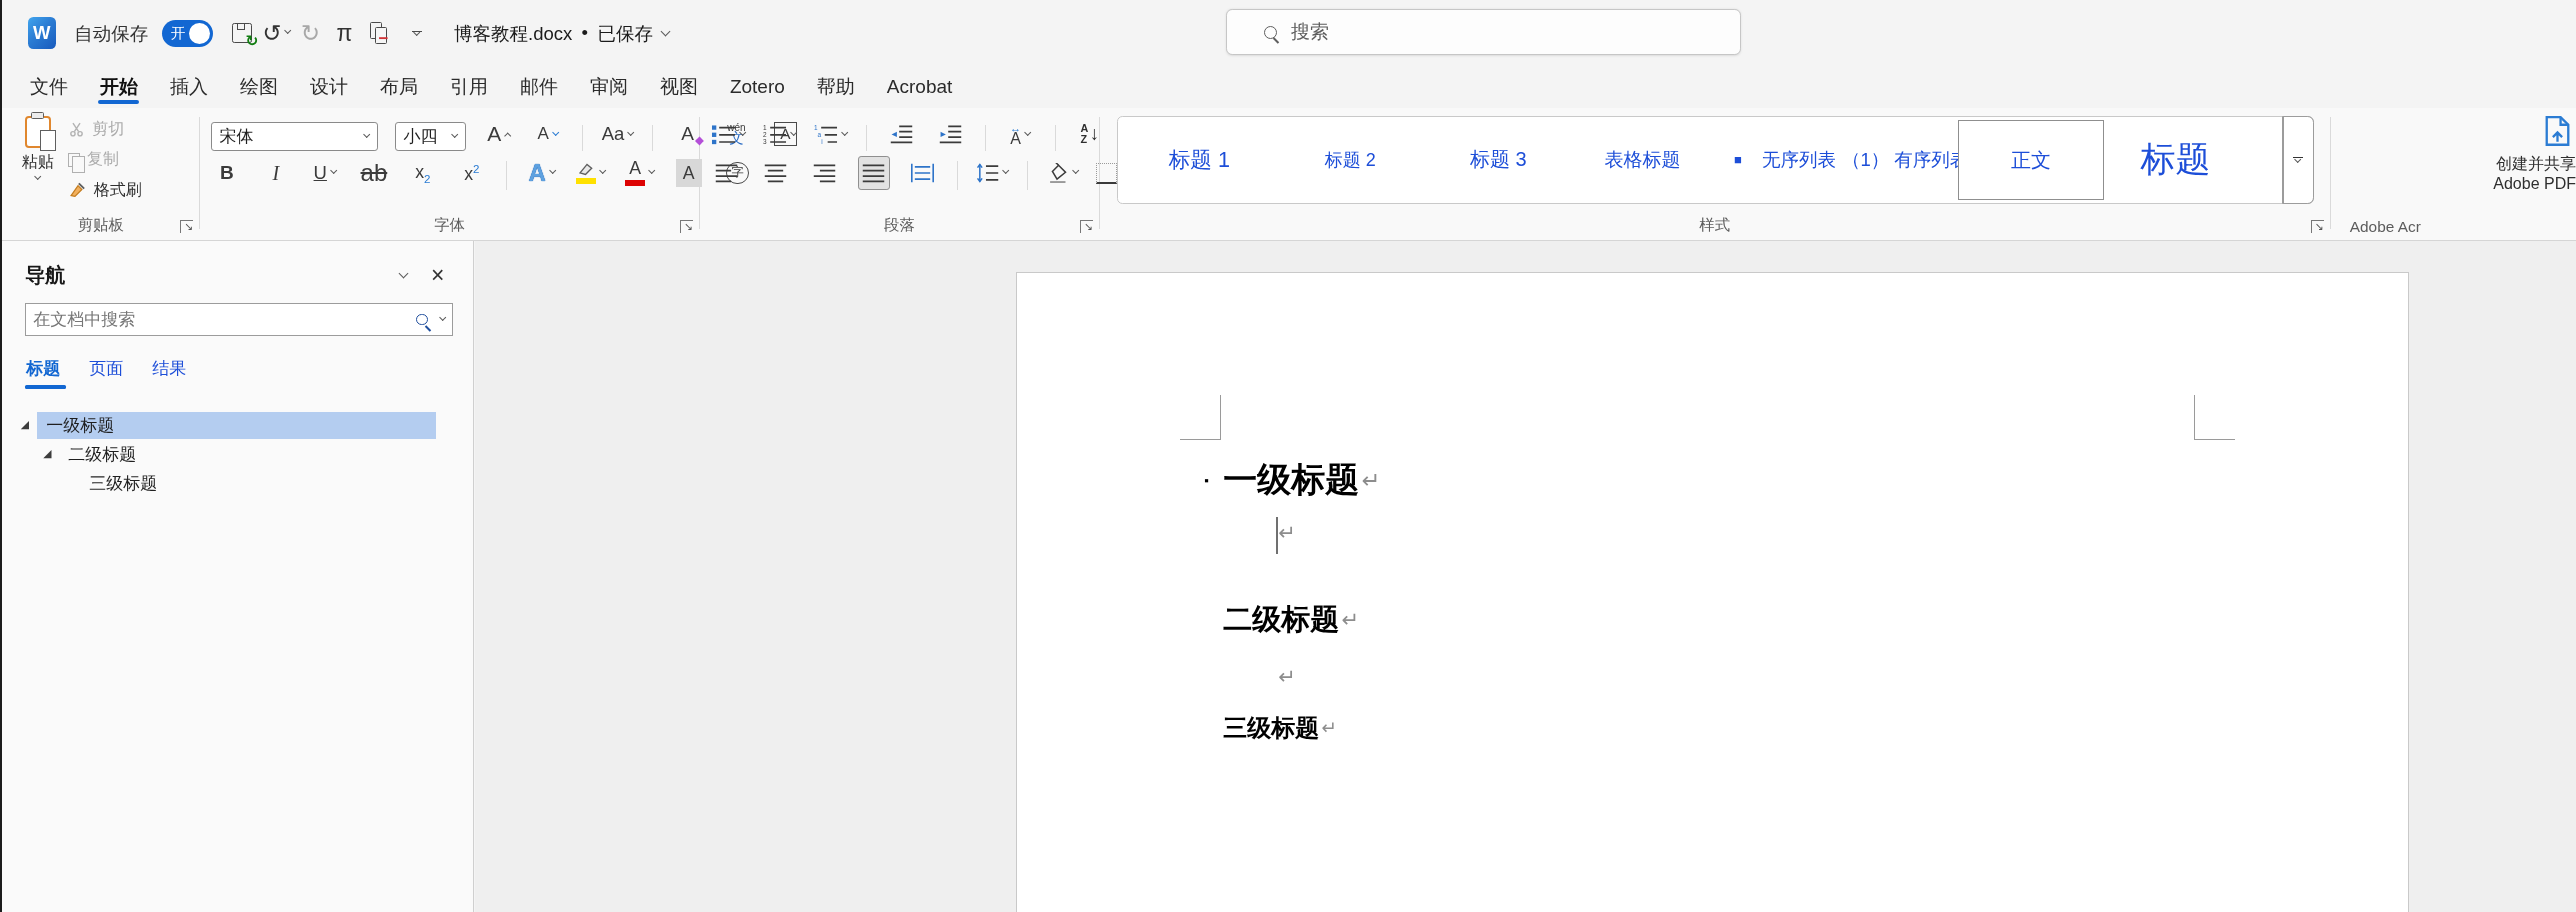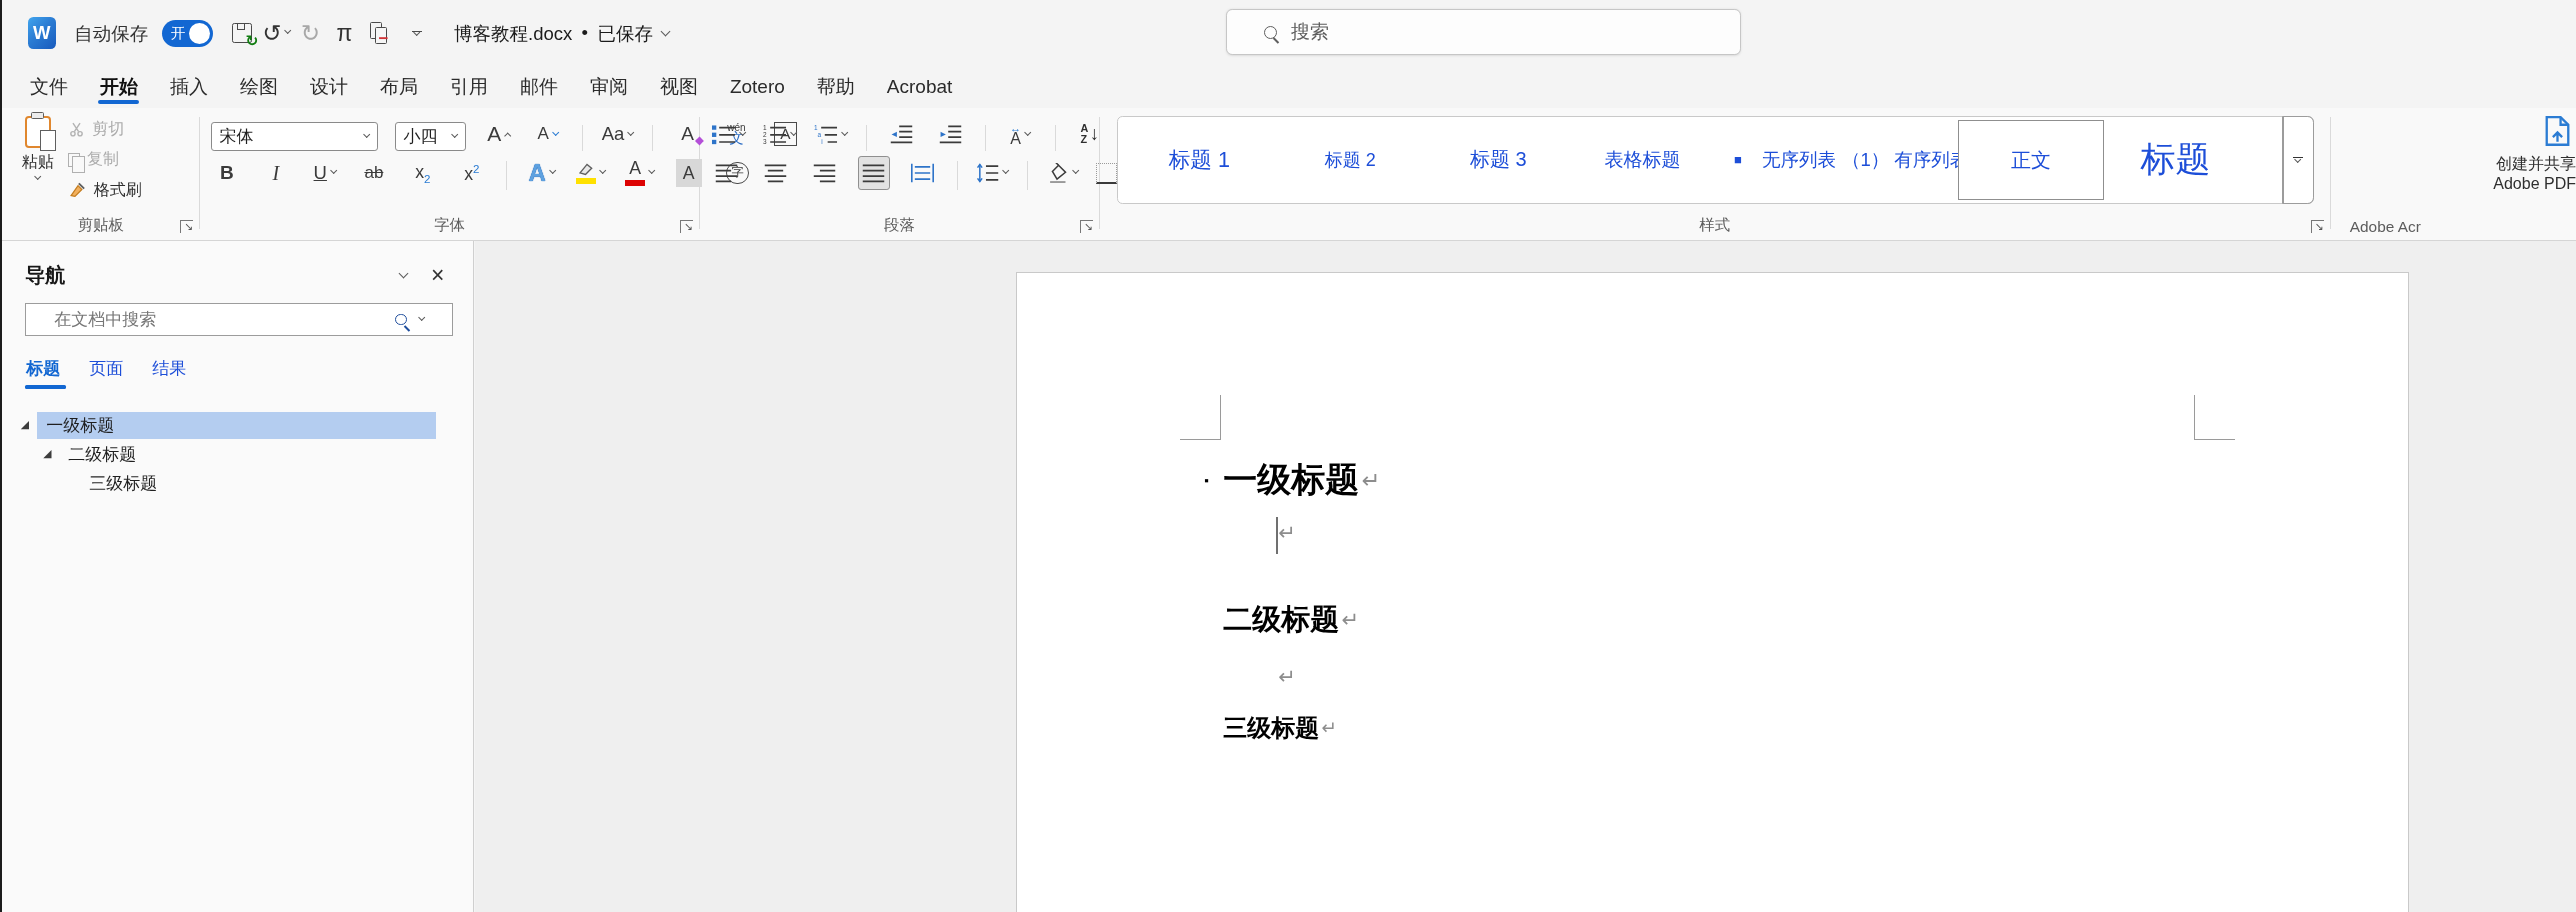--- a/index.html
+++ b/index.html
@@ -63,21 +63,21 @@
   .cliprow{display:flex;align-items:center;gap:7px;font-size:16px;height:28px;cursor:pointer;color:#2f2f2f}
   .cliprow.dis{color:#ababab}
   .cp{position:relative;width:11.6px;height:14.6px;border:1.5px solid #b0b0b0}
   .cp:after{content:"";position:absolute;left:2.3px;top:2.3px;width:11.6px;height:14.6px;border:1.5px solid #b0b0b0;background:#f9f9f9}
 
   
   .g-font{width:499px}
   .bolded{font-weight:bold;font-size:19px}
   .ital{font-style:italic;font-family:"Liberation Serif",serif;font-size:20px}
   .und{text-decoration:underline;font-size:18.5px}
-  .strik{text-decoration:line-through;font-size:17px}
+  .strik{text-decoration:line-through;font-size:24px}
   .subsup{font-size:17.7px}
   .subsup sub,.subsup sup{color:#2b7cd3;font-size:11.6px}
   .fxA{font-size:24px;font-weight:bold;color:#5ea1e0;text-shadow:0 0 0.8px #1e66b8, 0 0 0.8px #1e66b8}
   .stack{display:flex;flex-direction:column;align-items:center;line-height:1;gap:1.5px}
   .colorbar{width:20px;height:6.2px;display:block}
   .shadeA{width:26px;height:28px;background:#d8d8d8;display:flex;align-items:center;justify-content:center;font-size:17.7px}
   .encl{width:22.4px;height:22.4px;border:1.5px solid #4a4a4a;border-radius:50%;font-size:12.3px;display:flex;align-items:center;justify-content:center}
   .boxA{width:22.4px;height:24px;border:1.5px solid #4a4a4a;display:flex;align-items:center;justify-content:center;font-size:15.4px}
   .phon{line-height:.9;text-align:center}
   .phon .t{font-size:10px;color:#3b3b3b;display:block}
@@ -120,21 +120,21 @@
   .g-adobe .glabel{text-align:left;padding-left:18.5px;overflow:hidden}
 
   
   .main{position:absolute;left:2.3px;top:241px;right:0;bottom:0;overflow:hidden}
   .navpane{position:absolute;left:0;top:0;bottom:0;width:472px;background:#fafafa;border-right:0.8px solid #cfcfcf}
   .nav-head{position:absolute;left:23px;right:18.5px;top:20px;display:flex;align-items:center}
   .nav-title{font-size:20px;font-weight:bold;color:#171717}
   .nav-head .sp{flex:1}
   .nav-head .hbtn{width:34px;height:28px;display:flex;align-items:center;justify-content:center;cursor:pointer;color:#333}
   .nav-close{font-size:23px;color:#333}
-  .nav-search{position:absolute;left:23px;right:20px;top:62px;height:33px;background:#fff;border:1.5px solid #9c9c9c;display:flex;align-items:center;padding:0 28px;gap:12.3px;cursor:text}
+  .nav-search{position:absolute;left:23px;right:20px;top:62px;height:33px;background:#fff;border:1.5px solid #9c9c9c;display:flex;align-items:center;padding:0 7px;gap:12.3px;cursor:text}
   .nav-search .ph{flex:1;font-size:17px;color:#767676;white-space:nowrap;overflow:hidden}
   .nav-tabs{position:absolute;left:24px;top:116px;display:flex;gap:29px;font-size:17px}
   .ntab{position:relative;padding-bottom:9.3px;color:#1d4ed8;cursor:pointer;white-space:nowrap}
   .ntab.active{color:var(--accent);font-weight:bold}
   .ntab.active:after{content:"";position:absolute;left:-1.5px;right:-6.2px;bottom:0;height:3.9px;background:var(--accent);border-radius:1.5px}
   .ntree{position:absolute;left:0;right:0;top:170px}
   .trow{position:relative;height:29px;display:flex;align-items:center;font-size:17px;color:#1f1f1f;cursor:pointer}
   .trow .hl{position:absolute;left:35px;right:37px;top:0.8px;bottom:0.8px;background:var(--selection)}
   .trow .exp{position:absolute;font-size:10.8px;color:#3c3c3c;top:7px}
   .trow .lbl{position:absolute;white-space:nowrap}

